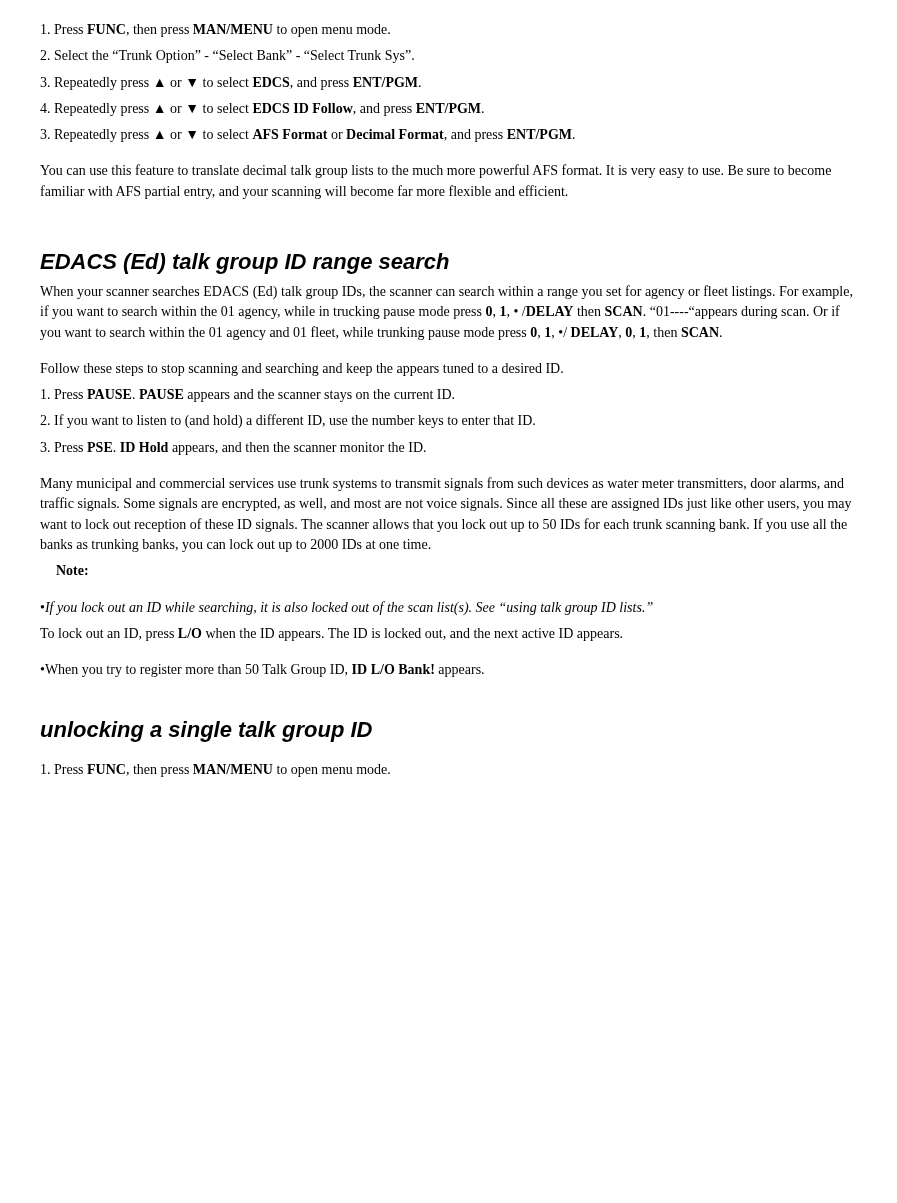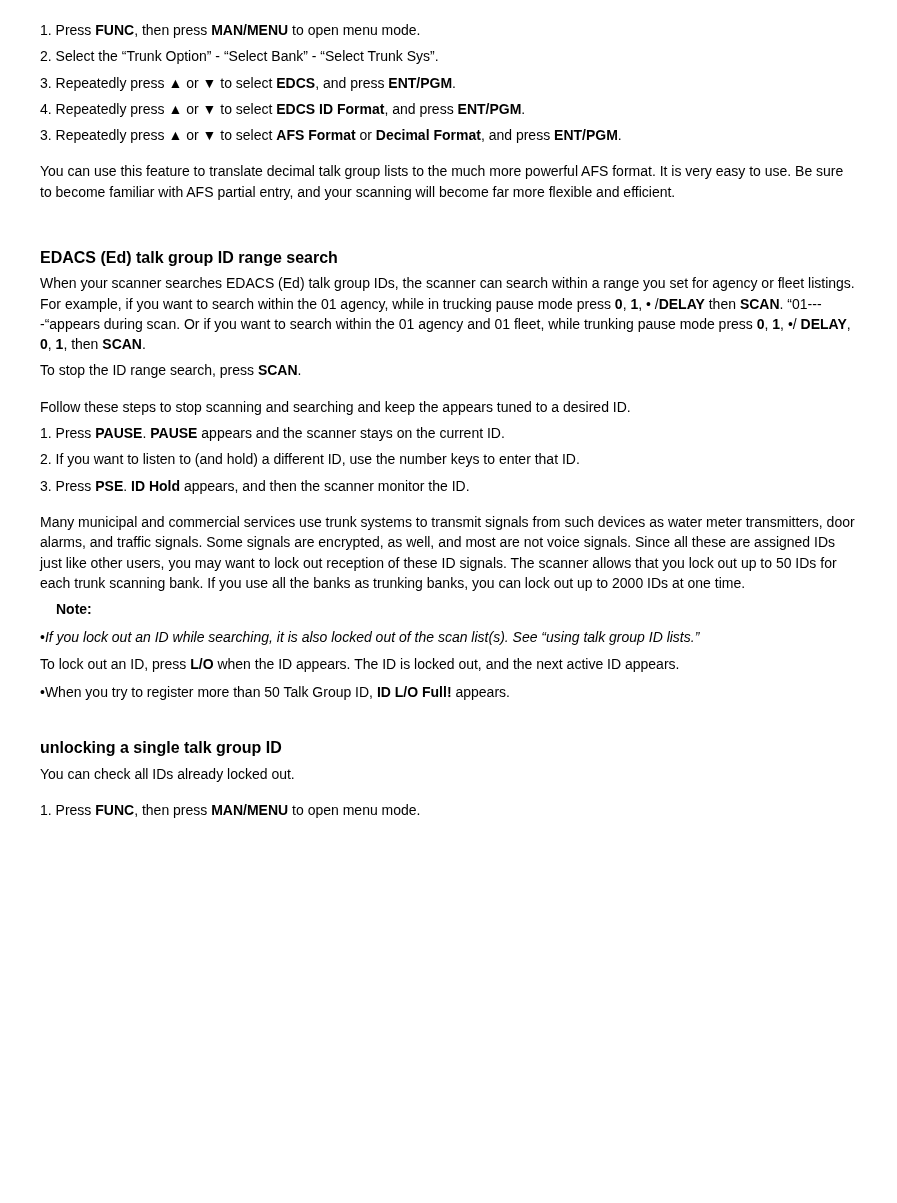--- a/index.html
+++ b/index.html
@@ -11,73 +11,73 @@
       background: #ffffff;
       font-family: Arial, sans-serif;
       font-size: 14px;
       color: #000000;
       width: 897px;
       min-height: 1203px;
       padding: 20px 40px 20px 40px;
       line-height: 1.45;
     }
     .section-heading-large {
-      font-size: 16px;
+      font-size: 22px;
       font-weight: bold;
       margin-top: 18px;
       margin-bottom: 4px;
+      font-style: italic;
     }
     .paragraph {
       margin-bottom: 6px;
+      font-family: Liberation Serif, serif;
     }
     .spacer {
       height: 10px;
     }
     .note-line { margin-top: 6px; padding-left: 16px; }
-    .bullet-line { margin-top: 8px; }
+    .bullet-line { margin-top: 16px; }
   </style>
 </head>
 <body>
 
 <div>
 
   <p class="paragraph">1. Press <strong>FUNC</strong>, then press <strong>MAN/MENU</strong> to open menu mode.</p>
   <p class="paragraph">2. Select the “Trunk Option” - “Select Bank” - “Select Trunk Sys”.</p>
   <p class="paragraph">3. Repeatedly press ▲ or ▼ to select <strong>EDCS</strong>, and press <strong>ENT/PGM</strong>.</p>
-  <p class="paragraph">4. Repeatedly press ▲ or ▼ to select <strong>EDCS ID Format</strong>, and press <strong>ENT/PGM</strong>.</p>
+  <p class="paragraph">4. Repeatedly press ▲ or ▼ to select <strong>EDCS ID Follow</strong>, and press <strong>ENT/PGM</strong>.</p>
   <p class="paragraph">3. Repeatedly press ▲ or ▼ to select <strong>AFS Format</strong> or <strong>Decimal Format</strong>, and press <strong>ENT/PGM</strong>.</p>
 
   <div class="spacer"></div>
 
   <p class="paragraph">You can use this feature to translate decimal talk group lists to the much more powerful AFS format. It is very easy to use. Be sure to become familiar with AFS partial entry, and your scanning will become far more flexible and efficient.</p>
 
   <div class="spacer"></div>
   <div class="spacer"></div>
 
   <h2 class="section-heading-large">EDACS (Ed) talk group ID range search</h2>
   <p class="paragraph">When your scanner searches EDACS (Ed) talk group IDs, the scanner can search within a range you set for agency or fleet listings. For example, if you want to search within the 01 agency, while in trucking pause mode press <strong>0</strong>, <strong>1</strong>, • /<strong>DELAY</strong> then <strong>SCAN</strong>. “01----“appears during scan. Or if you want to search within the 01 agency and 01 fleet, while trunking pause mode press <strong>0</strong>, <strong>1</strong>, •/ <strong>DELAY</strong>, <strong>0</strong>, <strong>1</strong>, then <strong>SCAN</strong>.</p>
-  <p class="paragraph">To stop the ID range search, press <strong>SCAN</strong>.</p>
 
   <div class="spacer"></div>
 
   <p class="paragraph">Follow these steps to stop scanning and searching and keep the appears tuned to a desired ID.</p>
   <p class="paragraph">1. Press <strong>PAUSE</strong>. <strong>PAUSE</strong> appears and the scanner stays on the current ID.</p>
   <p class="paragraph">2. If you want to listen to (and hold) a different ID, use the number keys to enter that ID.</p>
   <p class="paragraph">3. Press <strong>PSE</strong>. <strong>ID Hold</strong> appears, and then the scanner monitor the ID.</p>
 
   <div class="spacer"></div>
 
   <p class="paragraph">Many municipal and commercial services use trunk systems to transmit signals from such devices as water meter transmitters, door alarms, and traffic signals. Some signals are encrypted, as well, and most are not voice signals. Since all these are assigned IDs just like other users, you may want to lock out reception of these ID signals. The scanner allows that you lock out up to 50 IDs for each trunk scanning bank. If you use all the banks as trunking banks, you can lock out up to 2000 IDs at one time.</p>
   <p class="paragraph note-line"><strong>Note:</strong></p>
   <p class="paragraph bullet-line">•<em>If you lock out an ID while searching, it is also locked out of the scan list(s). See “using talk group ID lists.”</em></p>
   <p class="paragraph">To lock out an ID, press <strong>L/O</strong> when the ID appears. The ID is locked out, and the next active ID appears.</p>
-  <p class="paragraph bullet-line">•When you try to register more than 50 Talk Group ID, <strong>ID L/O Full!</strong> appears.</p>
+  <p class="paragraph bullet-line">•When you try to register more than 50 Talk Group ID, <strong>ID L/O Bank!</strong> appears.</p>
 
   <div class="spacer"></div>
 
   <h2 class="section-heading-large">unlocking a single talk group ID</h2>
-  <p class="paragraph">You can check all IDs already locked out.</p>
 
   <div class="spacer"></div>
 
   <p class="paragraph">1. Press <strong>FUNC</strong>, then press <strong>MAN/MENU</strong> to open menu mode.</p>
 
 </div>
 
 </body></html>

